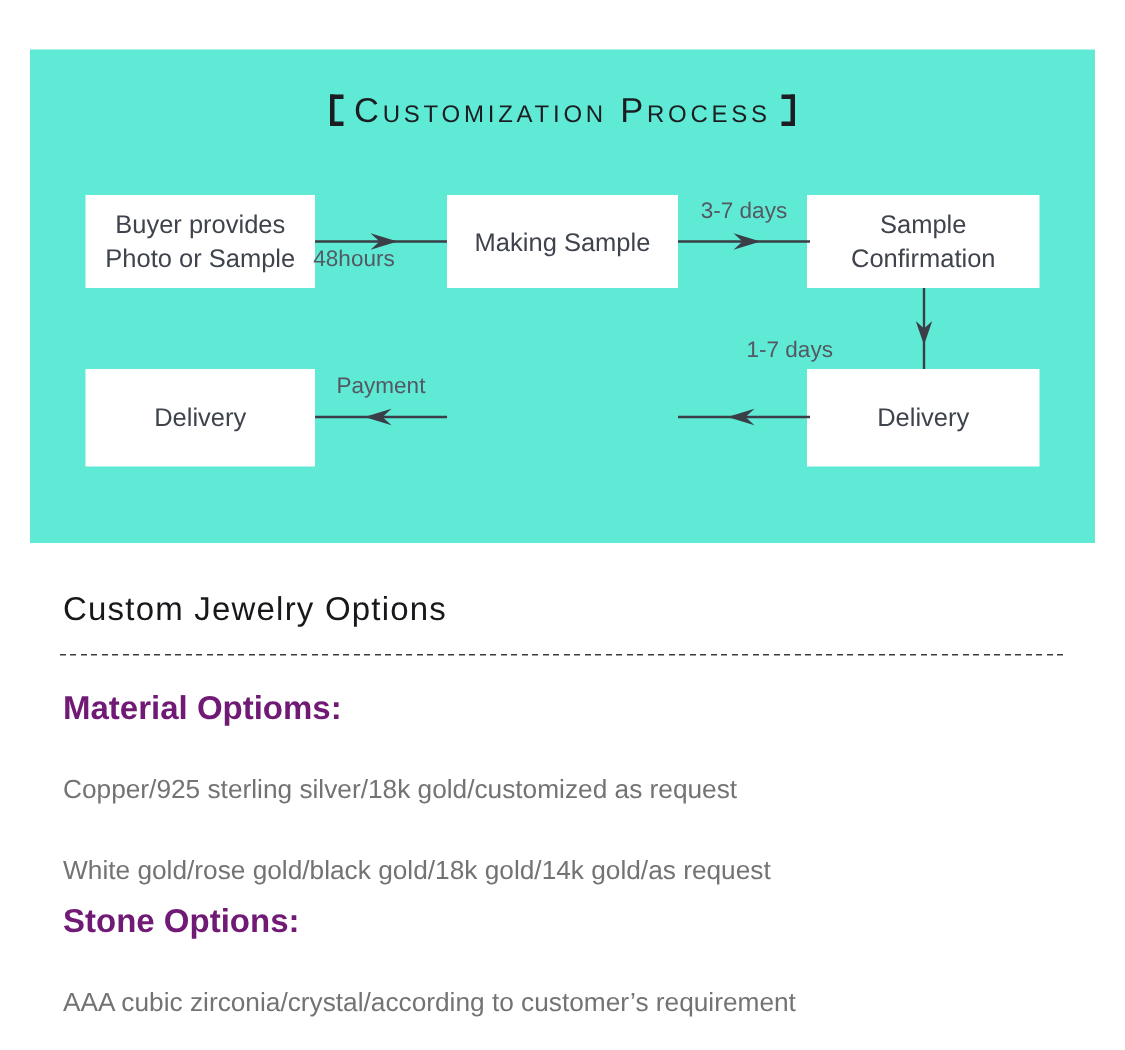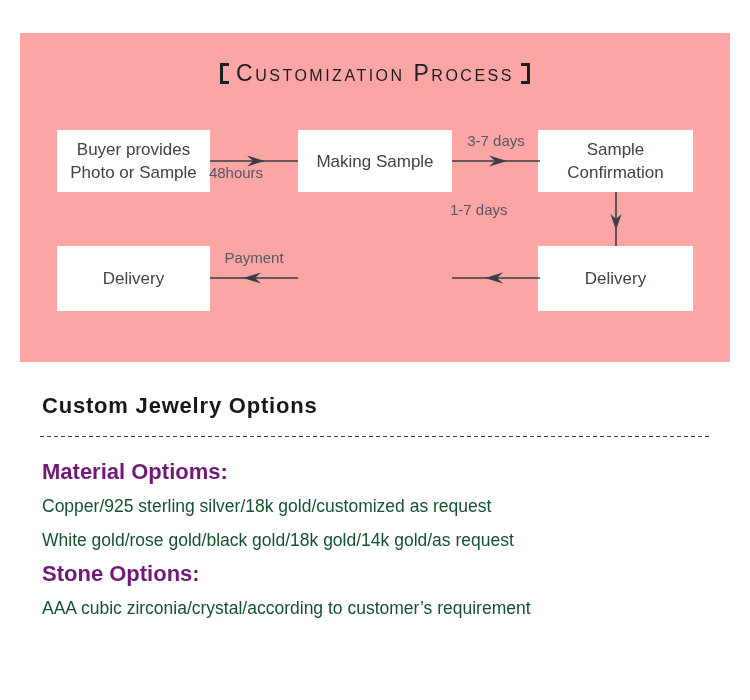--- a/index.html
+++ b/index.html
@@ -2,21 +2,21 @@
 <html><head>
 <meta charset="utf-8">
 <style>
   * { margin: 0; padding: 0; box-sizing: border-box; }
   html, body { width: 750px; height: 700px; background: #ffffff; overflow: hidden; }
   body { font-family: "Liberation Sans", "DejaVu Sans", sans-serif; position: relative; }
 
   
   .panel {
     position: absolute; left: 20px; top: 33px; width: 710px; height: 329px;
-    background: #fca5a5;
+    background: #5eead4;
   }
   .flow-title {
     position: absolute; left: 0; right: 0; top: 27px;
     text-align: center; color: #1c1d22;
     font-size: 23px; font-variant: small-caps; letter-spacing: 2.5px;
     white-space: nowrap;
   }
   .bracket {
     display: inline-block; width: 9px; height: 21px;
     border: 3px solid #1c1d22; vertical-align: -3px;
@@ -43,38 +43,37 @@
   .e2 { left: 590px; top: 159px; }
   .e3 { left: 432px; top: 239px; }
   .e4 { left: 190px; top: 239px; }
 
   .edge-label {
     position: absolute; width: 88px; text-align: center;
     font-size: 15px; color: #545862; white-space: nowrap;
   }
   .l0 { left: 172px; top: 99px; margin-top: 32px; }
   .l1 { left: 432px; top: 99px; }
-  .l2 { left: 430px; top: 168px; width: 153px; text-align: left; }
+  .l2 { left: 430px; top: 192px; width: 153px; text-align: center; }
   .l4 { left: 190px; top: 216px; }
 
   
   .opt-heading {
     position: absolute; left: 42px; top: 393px;
     font-size: 22px; letter-spacing: 0.8px; color: #17181b;
     white-space: nowrap;
-    font-weight: bold;
   }
   .divider {
     position: absolute; left: 40px; top: 436px; width: 672px; height: 1px;
     background: repeating-linear-gradient(90deg, #3c3c3c 0 4px, transparent 4px 7px);
   }
   .opt-lines { position: absolute; left: 42px; top: 455px; width: 668px; }
   .opt-line { height: 34px; line-height: 34px; white-space: nowrap; }
   .opt-title { font-weight: bold; font-size: 22px; color: #701a75; }
-  .opt-body  { font-size: 17.5px; color: #14532d; }
+  .opt-body  { font-size: 17.5px; color: #737373; margin-top: 20px; }
 </style>
 </head>
 <body>
 
 <div class="panel">
 
   <div class="flow-title">
     <span class="bracket lb"></span><span>Customization Process</span><span class="bracket rb"></span>
   </div>
 

